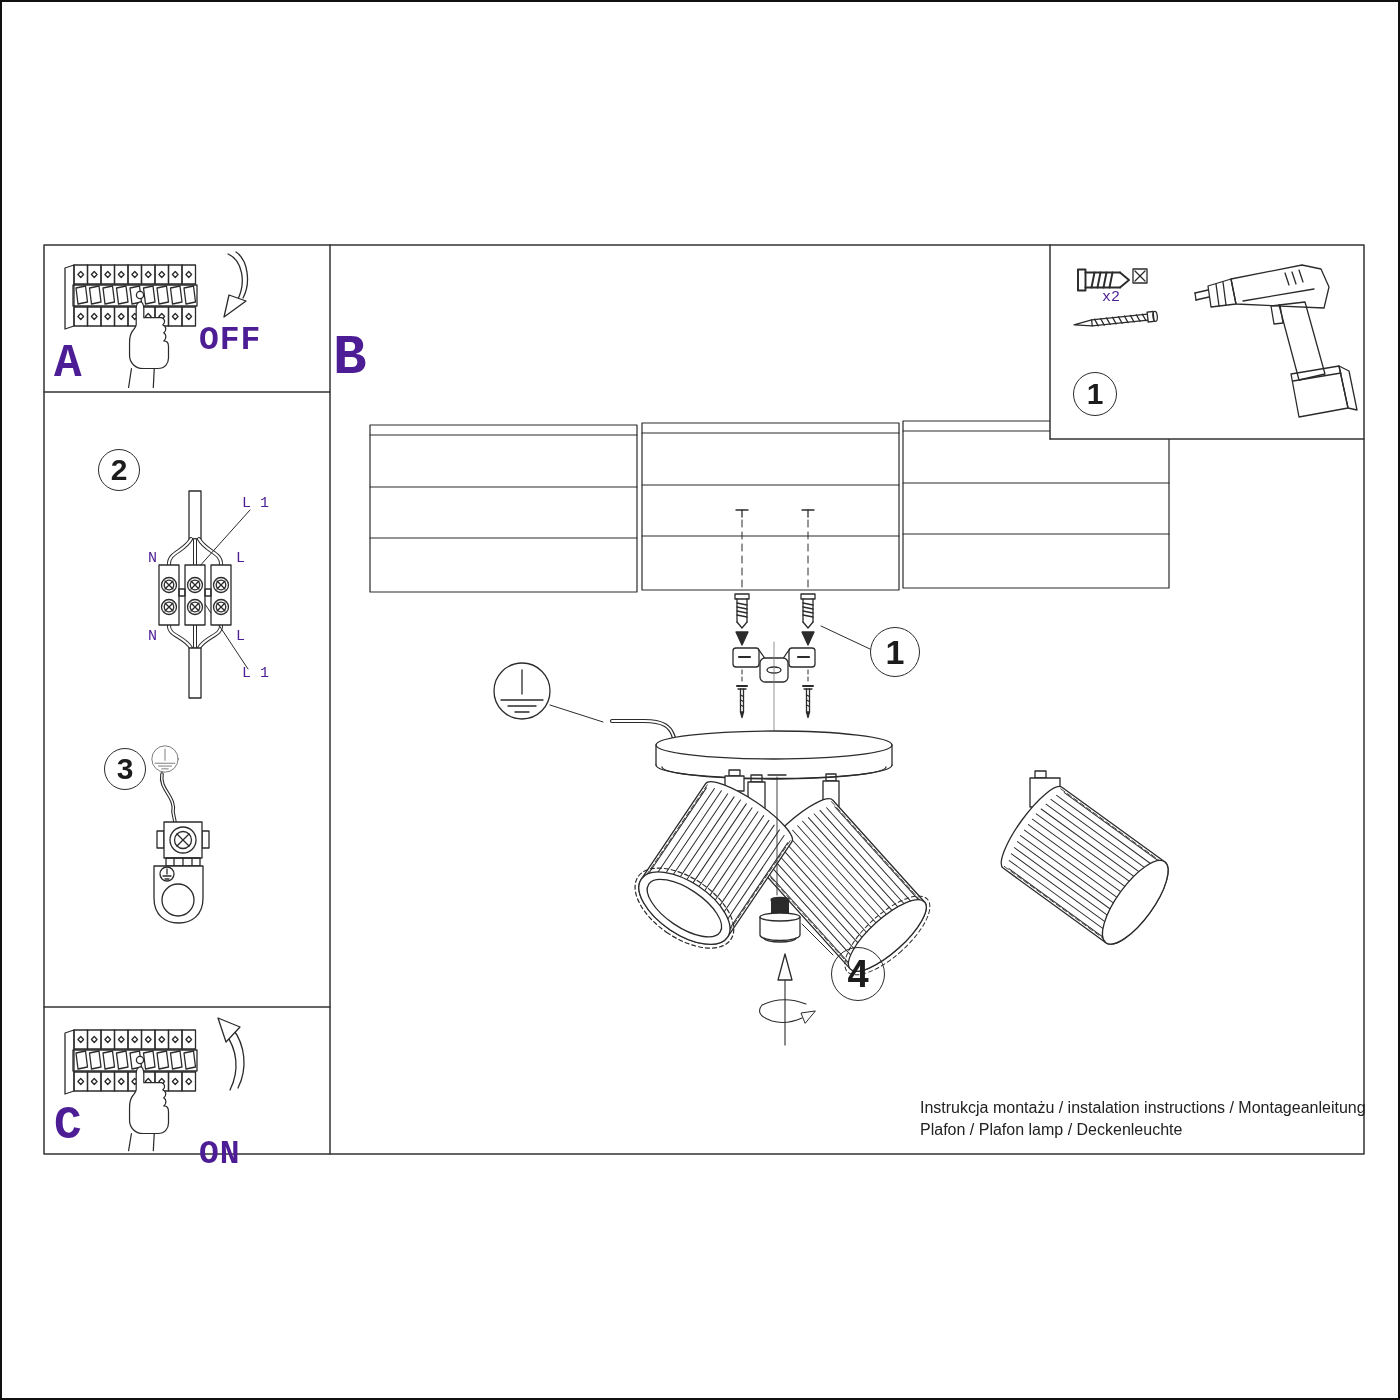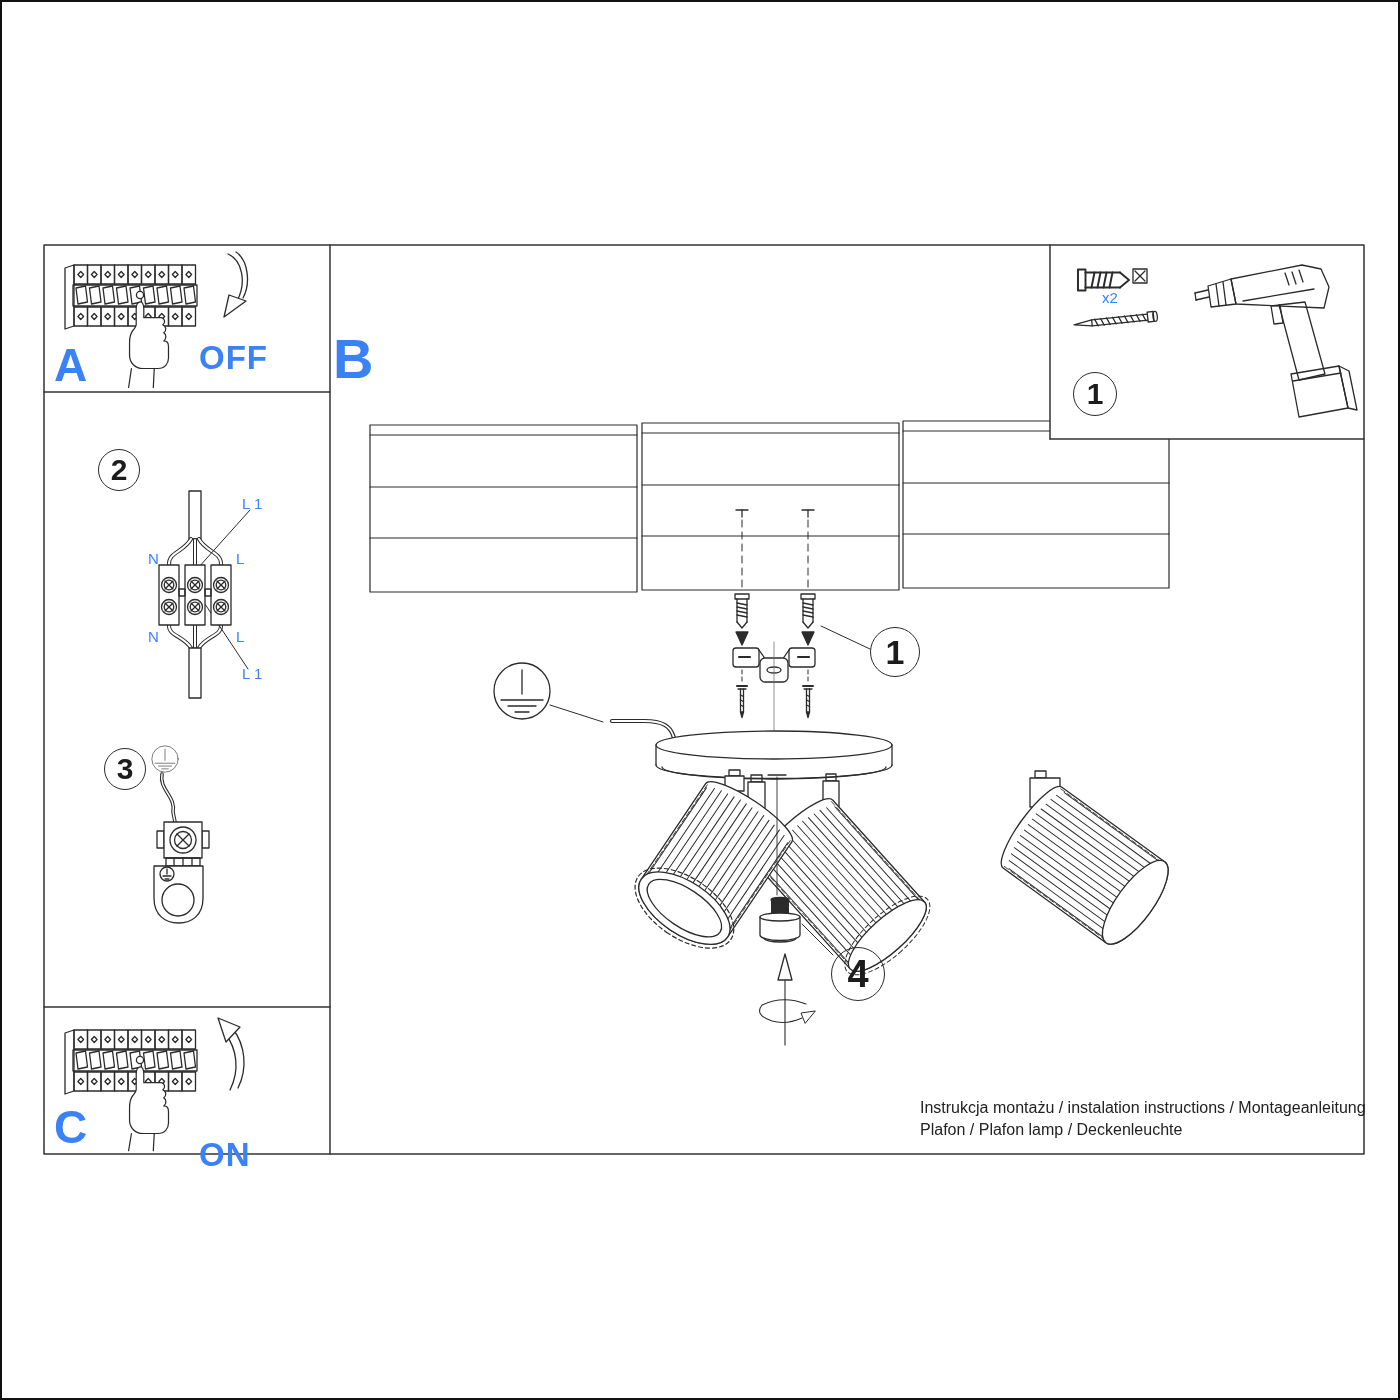--- a/index.html
+++ b/index.html
@@ -1,21 +1,21 @@
 <!DOCTYPE html>
 <html><head>
 <meta charset="utf-8">
 <style>
   html,body{margin:0;padding:0;background:#fff;}
   .page{
     position:relative;width:1400px;height:1400px;background:#ffffff;
     box-sizing:border-box;border:2px solid #111;overflow:hidden;
     font-family:"Liberation Sans", sans-serif;color:#1c1c1c;
   }
-  .lbl{position:absolute;white-space:nowrap;color:#3b82f6;}
+  .lbl{position:absolute;white-space:nowrap;color:#4c1d95;font-family:Liberation Mono, monospace;}
   .big{font-weight:700;}
   .badge{
     position:absolute;border:1.6px solid #2b2b2b;border-radius:50%;
     display:flex;align-items:center;justify-content:center;
     font-weight:700;color:#1c1c1c;background:transparent;box-sizing:border-box;
   }
   svg{position:absolute;left:0;top:0;}
   .footer-line{position:absolute;font-size:16px;line-height:22px;color:#222;}
 </style>
 </head>
@@ -407,21 +407,21 @@
         <line x1="783" y1="978" x2="783" y2="1043" stroke-width="1.1"></line>
         <polygon points="783,952 776,978 790,978" fill="#fff"></polygon>
         <path d="M804,1002 Q781,993 760,1003 Q752,1013 770,1019 Q784,1023 800,1016" stroke-width="1.1"></path>
         <polygon points="813,1009 799,1011 803,1021" fill="#fff" stroke-width="1"></polygon>
       </g>
     </g>
   </g>
 </svg>
 
 <div class="lbl big" style="left:52px;top:336px;font-size:46px;">A</div>
-<div class="lbl big" style="left:197px;top:337px;font-size:33px;letter-spacing:1px;">OFF</div>
+<div class="lbl big" style="left:197px;top:320px;font-size:33px;letter-spacing:1px;">OFF</div>
 <div class="lbl big" style="left:331px;top:324px;font-size:56px;">B</div>
 <div class="lbl big" style="left:52px;top:1098px;font-size:46px;">C</div>
 <div class="lbl big" style="left:197px;top:1090px;font-size:33px;letter-spacing:1px;margin-top:44px;">ON</div>
 <div class="lbl" style="left:1100px;top:287px;font-size:15px;">x2</div>
 
 <div class="badge" style="left:1071px;top:370px;width:44px;height:44px;font-size:30px;">1</div>
 <div class="badge" style="left:96px;top:447px;width:42px;height:42px;font-size:30px;">2</div>
 <div class="badge" style="left:102px;top:746px;width:42px;height:42px;font-size:30px;">3</div>
 <div class="badge" style="left:868px;top:625px;width:50px;height:50px;font-size:34px;">1</div>
 <div class="badge" style="left:829px;top:945px;width:54px;height:54px;font-size:38px;">4</div>

